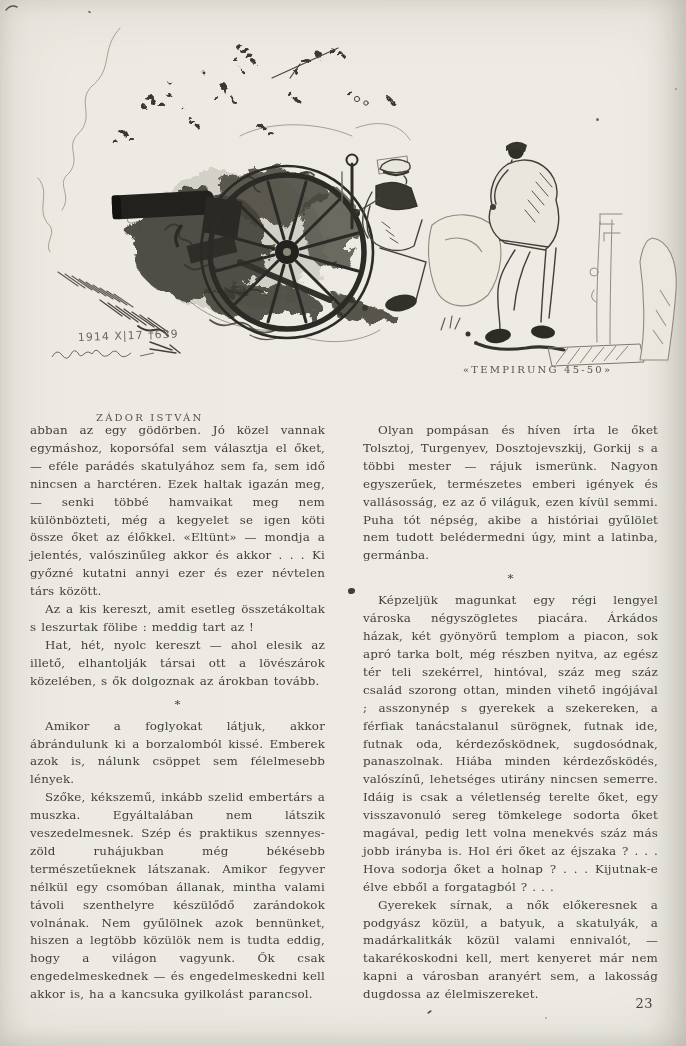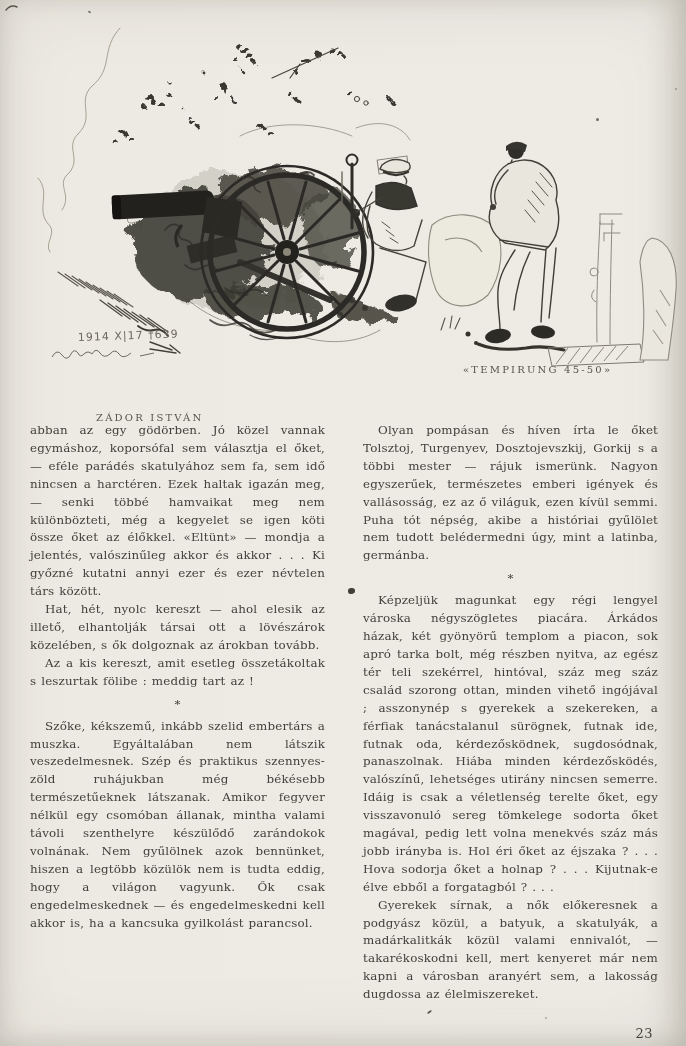--- a/index.html
+++ b/index.html
@@ -31,21 +31,21 @@
   .col{
     width:303px;
     font-size:11.9px;line-height:17.9px;
     text-align:justify;
     letter-spacing:.15px;word-spacing:1px;
   }
   .col p{margin:0;text-indent:15px;}
   .col p.continuation{text-indent:0;}
   .col p.sep{text-indent:0;text-align:center;height:27px;line-height:27px;letter-spacing:0;}
   .page-number{
-    position:absolute;right:33px;top:1026px;
+    position:absolute;right:33px;top:996px;
     font-size:13px;color:#45433c;letter-spacing:.5px;
   }
   .ink-spot{
     position:absolute;left:348px;top:588px;width:7px;height:6px;border-radius:50% 45% 55% 50%;
     background:#413f38;
   }
   .speck{position:absolute;background:#6f6c62;border-radius:50%;}
   .speck.s1{left:88px;top:11px;width:3px;height:2px;transform:rotate(30deg);}
   .speck.s2{left:596px;top:118px;width:3px;height:3px;}
   .speck.s3{left:675px;top:88px;width:2px;height:2px;opacity:.6;}
@@ -253,23 +253,24 @@
       </g>
     </svg>
   </figure>
 
   <span class="caption caption-artist">ZÁDOR ISTVÁN</span>
   <span class="caption caption-title">«TEMPIRUNG 45-50»</span>
 
   <section class="columns">
     <div class="col">
       <p class="continuation">abban az egy gödörben. Jó közel vannak egymáshoz, koporsófal sem választja el őket, — eféle parádés skatulyához sem fa, sem idő nincsen a harctéren. Ezek haltak igazán meg, — senki többé hamvaikat meg nem különbözteti, még a kegyelet se igen köti össze őket az élőkkel. «Eltünt» — mondja a jelentés, valószinűleg akkor és akkor . . . Ki győzné kutatni annyi ezer és ezer névtelen társ között.</p>
+      <p>Az a kis kereszt, amit esetleg összetákoltak s leszurtak fölibe : meddig tart az !</p>
       <p>Hat, hét, nyolc kereszt — ahol elesik az illető, elhantolják társai ott a lövészárok közelében, s ők dolgoznak az árokban tovább.</p>
-      <p>Az a kis kereszt, amit esetleg összetákoltak s leszurtak fölibe : meddig tart az !</p>
       <p class="sep">*</p>
+      <p>Amikor a foglyokat látjuk, akkor ábrándulunk ki a borzalomból kissé. Emberek azok is, nálunk csöppet sem félelmesebb lények.</p>
       <p>Szőke, kékszemű, inkább szelid embertárs a muszka. Egyáltalában nem látszik veszedelmesnek. Szép és praktikus szennyes-zöld ruhájukban még békésebb természetűeknek látszanak. Amikor fegyver nélkül egy csomóban állanak, mintha valami távoli szenthelyre készülődő zarándokok volnának. Nem gyűlölnek azok bennünket, hiszen a legtöbb közülök nem is tudta eddig, hogy a világon vagyunk. Ők csak engedelmeskednek — és engedelmeskedni kell akkor is, ha a kancsuka gyilkolást parancsol.</p>
     </div>
     <div class="col">
       <p>Olyan pompásan és híven írta le őket Tolsztoj, Turgenyev, Dosztojevszkij, Gorkij s a többi mester — rájuk ismerünk. Nagyon egyszerűek, természetes emberi igények és vallásosság, ez az ő világuk, ezen kívül semmi. Puha tót népség, akibe a históriai gyűlölet nem tudott belédermedni úgy, mint a latinba, germánba.</p>
       <p class="sep">*</p>
       <p>Képzeljük magunkat egy régi lengyel városka négyszögletes piacára. Árkádos házak, két gyönyörű templom a piacon, sok apró tarka bolt, még részben nyitva, az egész tér teli szekérrel, hintóval, száz meg száz család szorong ottan, minden vihető ingójával ; asszonynép s gyerekek a szekereken, a férfiak tanácstalanul sürögnek, futnak ide, futnak oda, kérdezősködnek, sugdosódnak, panaszolnak. Hiába minden kérdezősködés, valószínű, lehetséges utirány nincsen semerre. Idáig is csak a véletlenség terelte őket, egy visszavonuló sereg tömkelege sodorta őket magával, pedig lett volna menekvés száz más jobb irányba is. Hol éri őket az éjszaka ? . . . Hova sodorja őket a holnap ? . . . Kijutnak-e élve ebből a forgatagból ? . . .</p>
       <p>Gyerekek sírnak, a nők előkeresnek a podgyász közül, a batyuk, a skatulyák, a madárkalitkák közül valami ennivalót, — takarékoskodni kell, mert kenyeret már nem kapni a városban aranyért sem, a lakosság dugdossa az élelmiszereket.</p>
     </div>
   </section>
 

